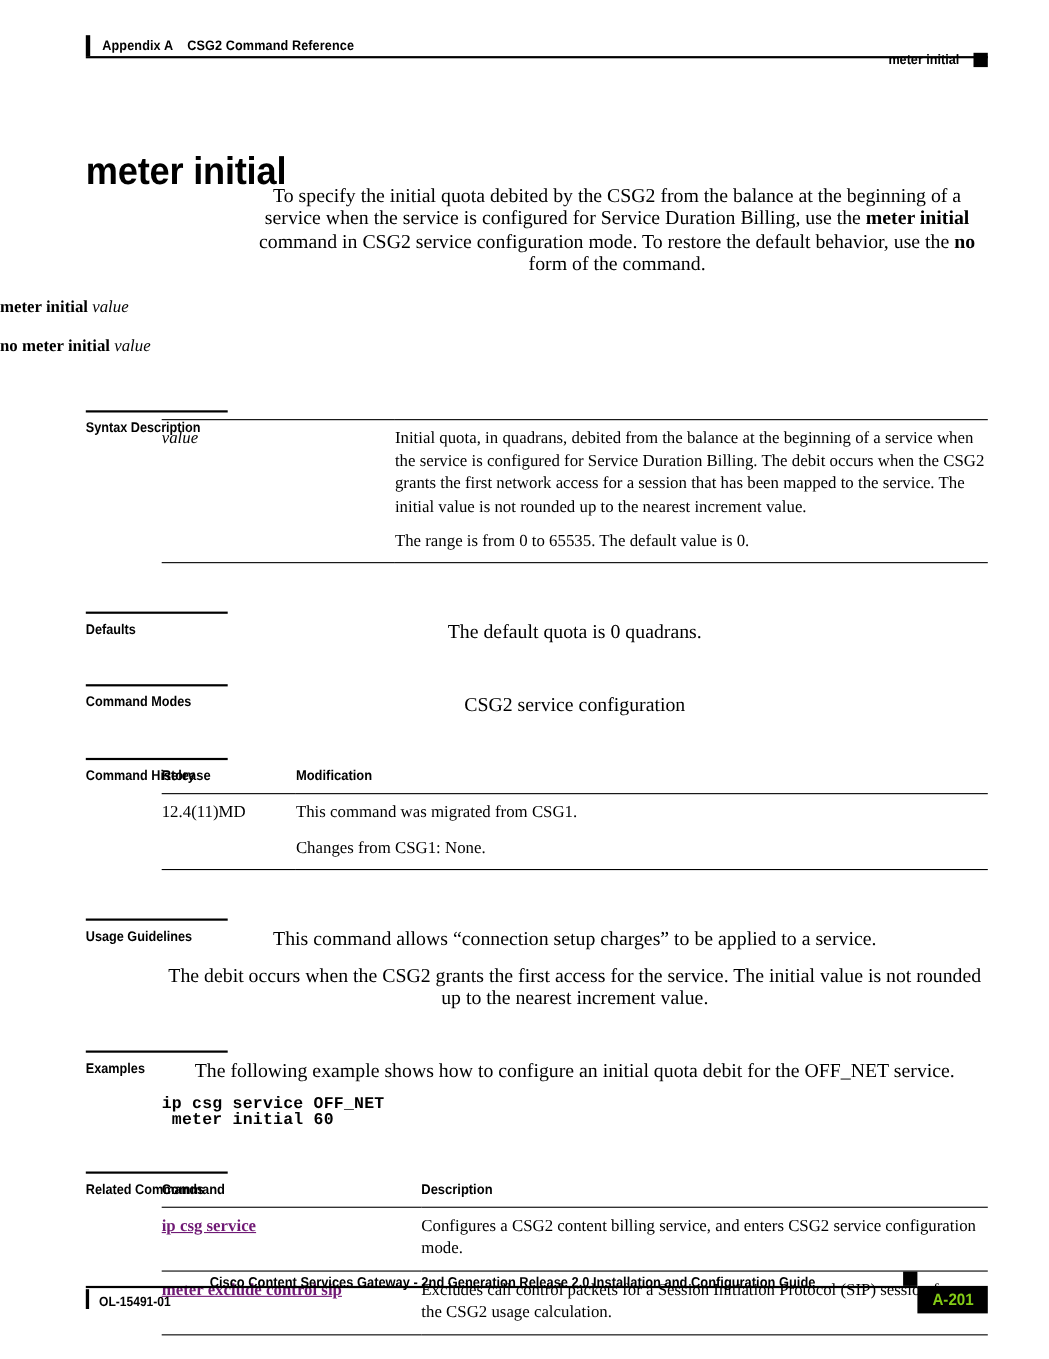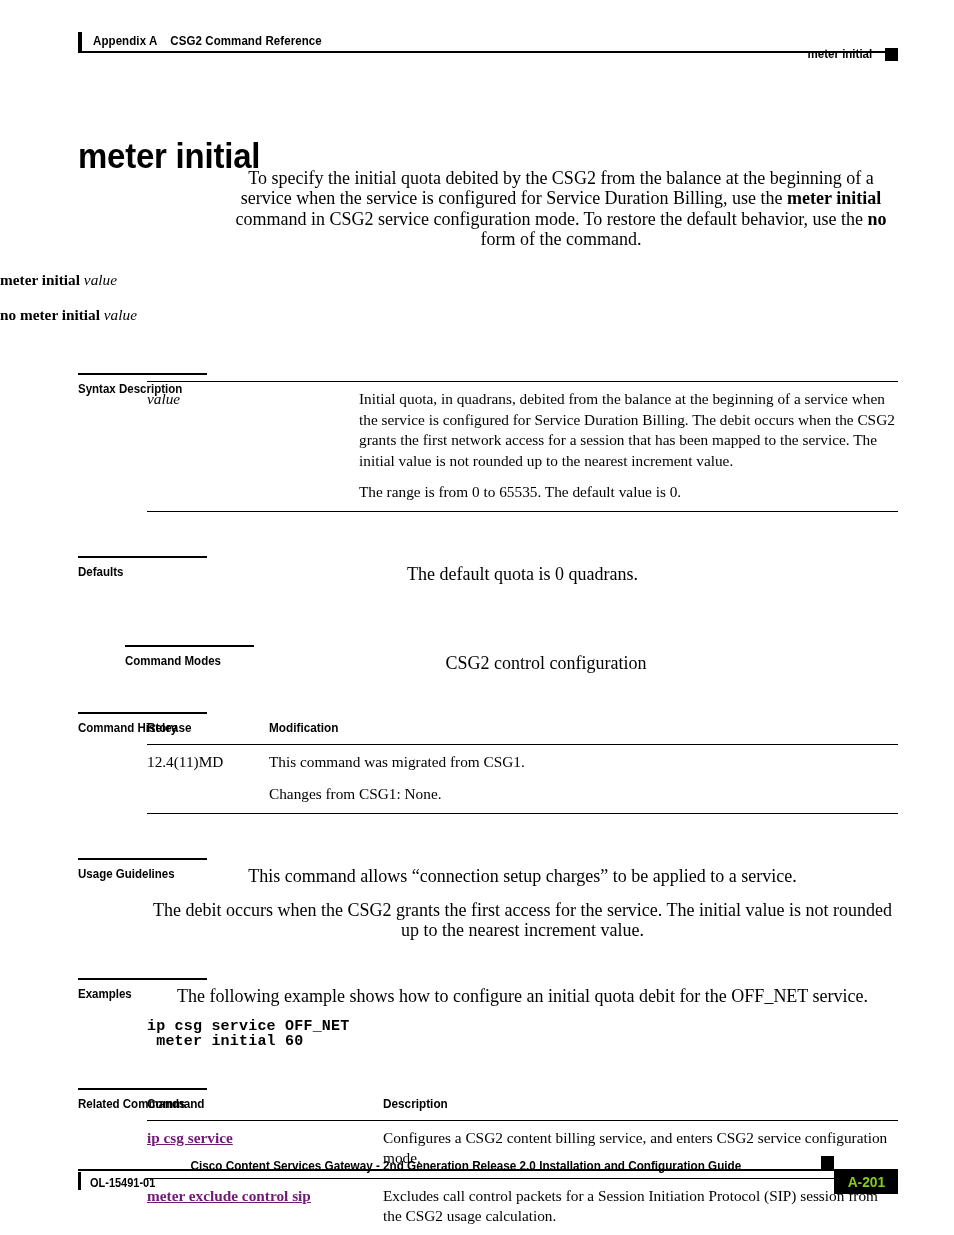--- a/index.html
+++ b/index.html
@@ -355,27 +355,27 @@
     <div class="row" style="margin-top:52px;">
       <div class="label-col">
         <div class="label-rule"></div>
         <div class="sec-label">Defaults</div>
       </div>
       <div class="body-col">
         <p class="t">The default quota is 0 quadrans.</p>
       </div>
     </div>
 
-    <div class="row" style="margin-top:68px;padding-left:47px;">
+    <div class="row" style="margin-top:45px;">
       <div class="label-col">
         <div class="label-rule"></div>
         <div class="sec-label">Command Modes</div>
       </div>
       <div class="body-col">
-        <p class="t">CSG2 control configuration</p>
+        <p class="t">CSG2 service configuration</p>
       </div>
     </div>
 
     <div class="row" style="margin-top:47px;">
       <div class="label-col">
         <div class="label-rule"></div>
         <div class="sec-label">Command History</div>
       </div>
       <div class="body-col">
         <table class="doc hist-table">

